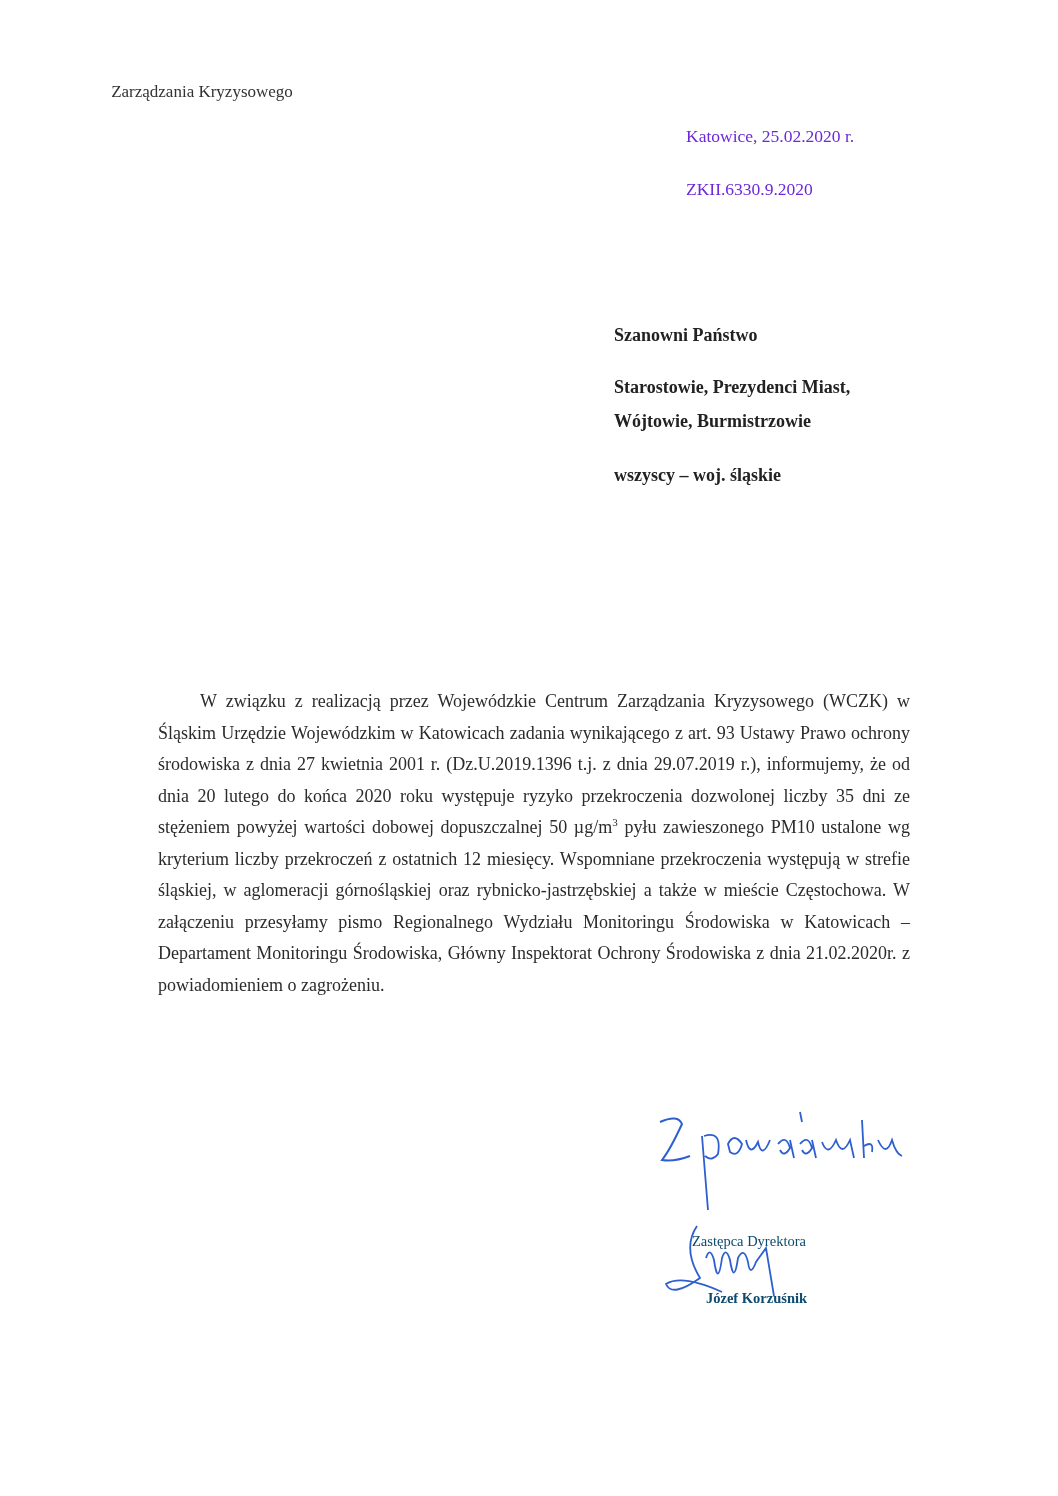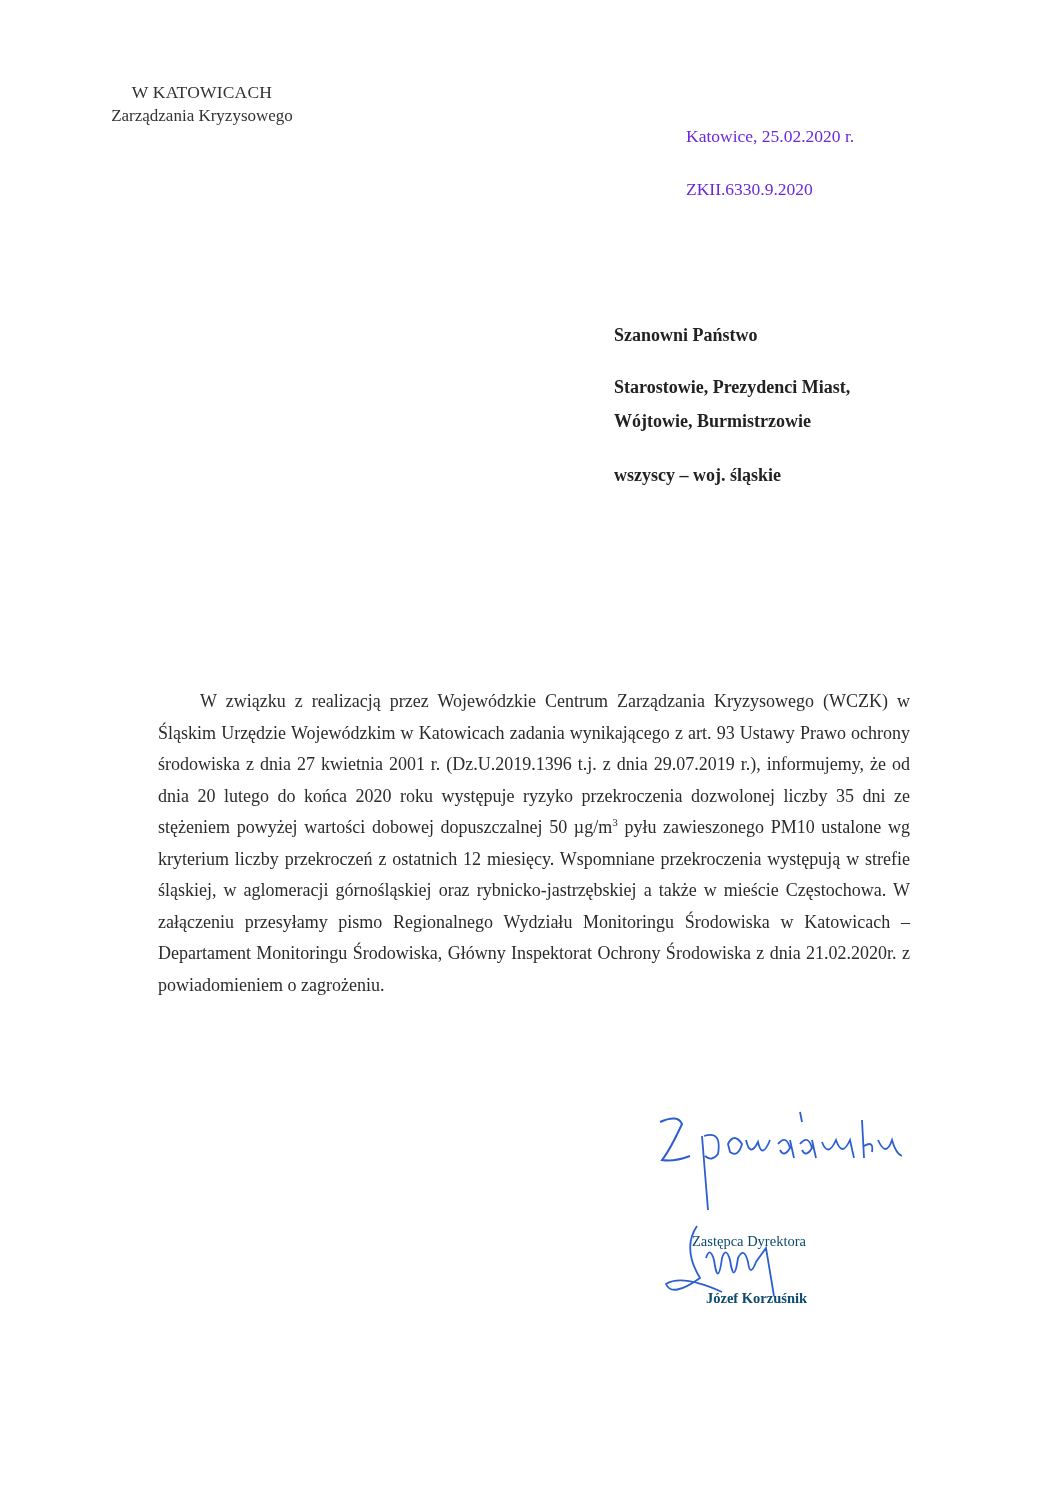--- a/index.html
+++ b/index.html
@@ -14,21 +14,20 @@
   .body-text { left: 142px; top: 670px; width: 784px; font-size: 18px; line-height: 31.5px; text-align: justify; color: #2b2b2b; }
   .body-text p { margin: 16px; text-indent: 42px; }
   .body-text sup { font-size: 11px; line-height: 0; }
   .sig-handwriting { left: 650px; top: 1100px; }
   .stamp { color: #0c4a6e; font-size: 14.5px; }
 </style>
 </head>
 <body>
 
 <div class="abs sender">
-  <div class="upper">W KATOWICACH</div>
   <div>Zarządzania Kryzysowego</div>
 </div>
 
 <div class="abs meta" style="top:126px;">Katowice, 25.02.2020 r.</div>
 <div class="abs meta" style="top:179px;">ZKII.6330.9.2020</div>
 
 <div class="abs recip bold" style="top:325px;">Szanowni Państwo</div>
 <div class="abs recip bold" style="top:377px;">Starostowie, Prezydenci Miast,</div>
 <div class="abs recip bold" style="top:411px;">Wójtowie, Burmistrzowie</div>
 <div class="abs recip" style="top:465px;font-weight:bold;">wszyscy – woj. śląskie</div>

